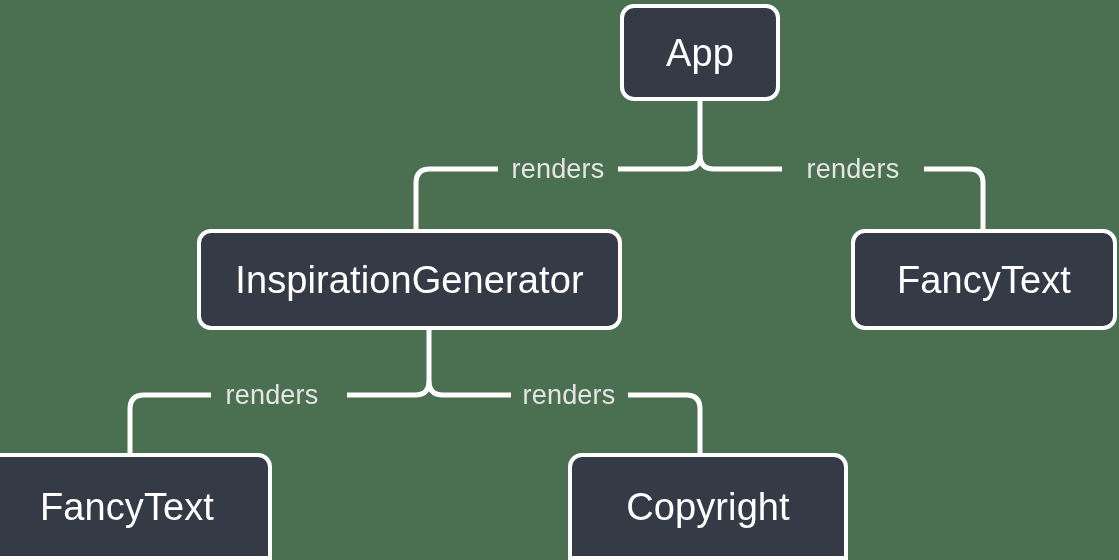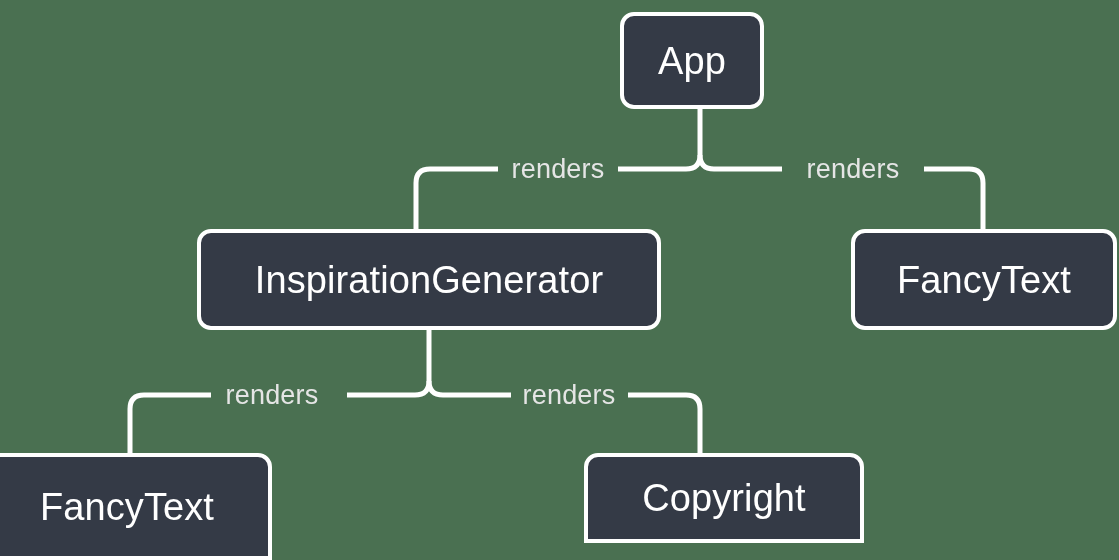--- a/index.html
+++ b/index.html
@@ -76,37 +76,37 @@
       <path d="M 429,330 L 429,381"></path>
       <path d="M 429,381 Q 429,395 415,395 L 347,395"></path>
       <path d="M 429,381 Q 429,395 443,395 L 511,395"></path>
 
       <path d="M 211,395 L 144,395 Q 130,395 130,409 L 130,453"></path>
 
       <path d="M 628,395 L 686,395 Q 700,395 700,409 L 700,453"></path>
     </g>
   </svg>
 
-  <div class="node" style="left:620px; top:4px; width:144px; height:97px;margin-top:8px;">
+  <div class="node" style="left:620px; top:4px; width:160px; height:97px;">
     <span class="node-label">App</span>
   </div>
 
-  <div class="node" style="left:197px; top:229px; width:464px; height:101px;text-align:center;">
+  <div class="node" style="left:197px; top:229px; width:425px; height:101px;text-align:center;">
     <span class="node-label">InspirationGenerator</span>
   </div>
 
   <div class="node" style="left:851px; top:229px; width:266px; height:101px;">
     <span class="node-label">FancyText</span>
   </div>
 
   <div class="node" style="left:-18px; top:453px; width:290px; height:107px; border-bottom-left-radius:0; border-bottom-right-radius:0;">
     <span class="node-label">FancyText</span>
   </div>
 
-  <div class="node" style="left:568px; top:453px; width:280px; height:90px; border-bottom-left-radius:0; border-bottom-right-radius:0;margin-left:16px;">
+  <div class="node" style="left:568px; top:453px; width:280px; height:107px; border-bottom-left-radius:0; border-bottom-right-radius:0;">
     <span class="node-label">Copyright</span>
   </div>
 
   <div class="edge-label" style="left:558px; top:169px;">renders</div>
 
   <div class="edge-label" style="left:853px; top:169px;">renders</div>
 
   <div class="edge-label" style="left:272px; top:395px;">renders</div>
 
   <div class="edge-label" style="left:569px; top:395px;">renders</div>

